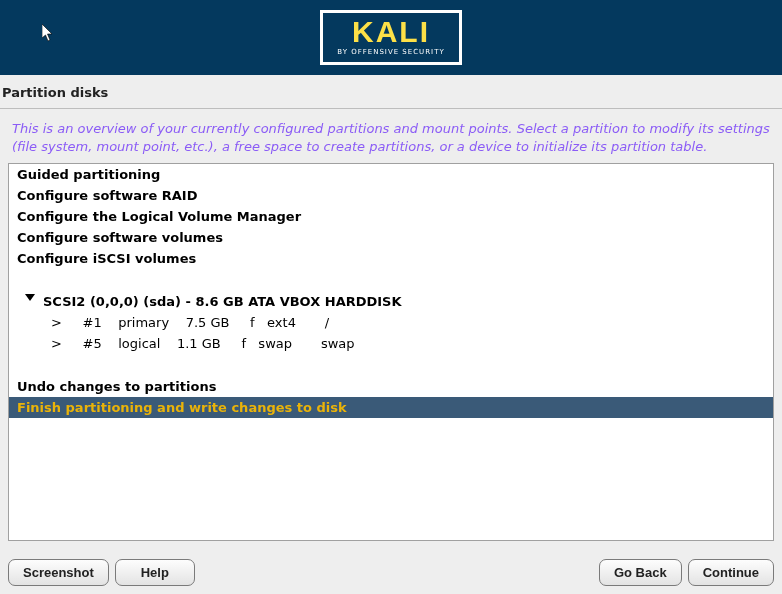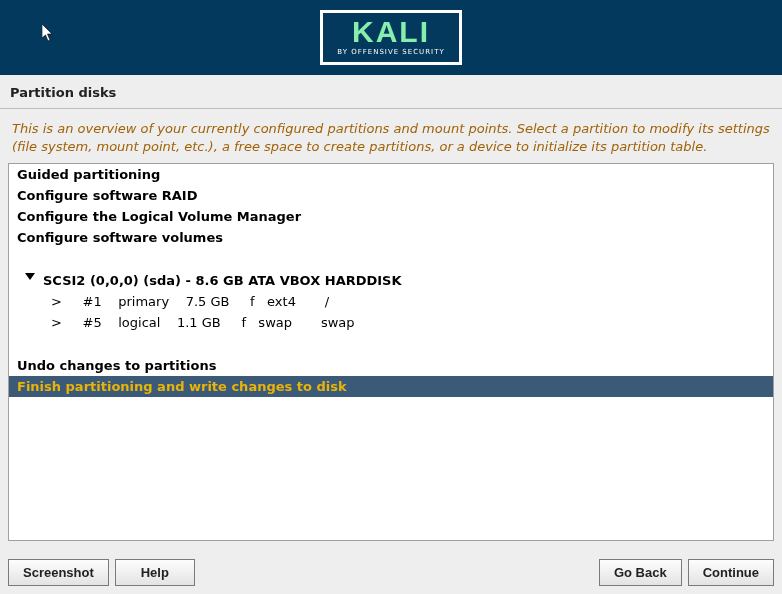--- a/index.html
+++ b/index.html
@@ -27,45 +27,45 @@
     color: #fff;
     pointer-events: none;
   }
   .logo-box {
     border: 3px solid #fff;
     padding: 4px 14px 6px 14px;
     text-align: center;
     line-height: 1;
   }
   .logo-main {
-    color: #86efac;
+    color: #fde047;
     font-weight: 700;
     font-size: 30px;
     letter-spacing: 2px;
     font-family: Arial, sans-serif;
   }
   .logo-sub {
     color: #fff;
     font-size: 7px;
     letter-spacing: 1px;
     margin-top: 2px;
   }
   .page-title {
-    padding: 10px 10px 8px 10px;
+    padding: 10px 10px 8px 2px;
     font-weight: 700;
     color: #222;
     border-bottom: 1px solid #bdbdbd;
     background: #eeeeee;
   }
   .content-wrap {
     padding: 8px;
   }
   .desc {
     font-style: italic;
-    color: #a16207;
+    color: #8b5cf6;
     padding: 3px 4px 8px 4px;
     line-height: 1.35;
   }
   .list-panel {
     background: #fff;
     border: 1px solid #a0a0a0;
     height: 378px;
     overflow: auto;
   }
   .row {
@@ -98,21 +98,21 @@
     bottom: 8px;
     left: 8px;
     right: 8px;
     display: flex;
     justify-content: space-between;
   }
   .btn-group { display: flex; gap: 6px; }
   button.ui-btn {
     background: linear-gradient(#fdfdfd,#e3e3e3);
     border: 1px solid #7a7a7a;
-    border-radius: 0;
+    border-radius: 7px;
     padding: 5px 14px;
     font-size: 13px;
     font-weight: 700;
     color: #222;
     cursor: pointer;
     min-width: 80px;
   }
 </style>
 </head>
 <body>
@@ -130,20 +130,21 @@
 <div class="page-title">Partition disks</div>
 
 <div class="content-wrap">
   <div class="desc">This is an overview of your currently configured partitions and mount points. Select a partition to modify its settings (file system, mount point, etc.), a free space to create partitions, or a device to initialize its partition table.</div>
 
   <div class="list-panel">
     <div class="row bold indent">Guided partitioning</div>
     <div class="row bold indent">Configure software RAID</div>
     <div class="row bold indent">Configure the Logical Volume Manager</div>
     <div class="row bold indent">Configure software volumes</div>
+    <div class="row bold indent">Configure iSCSI volumes</div>
 
     <div class="row spacer"></div>
 
     <div class="row device">
       <span class="tri"></span>
       <span>SCSI2 (0,0,0) (sda) - 8.6 GB ATA VBOX HARDDISK</span>
     </div>
 
     <div class="row part-line" id="part0">&gt;     #1    primary    7.5 GB     f   ext4       /</div>
     <div class="row part-line" id="part1">&gt;     #5    logical    1.1 GB     f   swap       swap</div>

